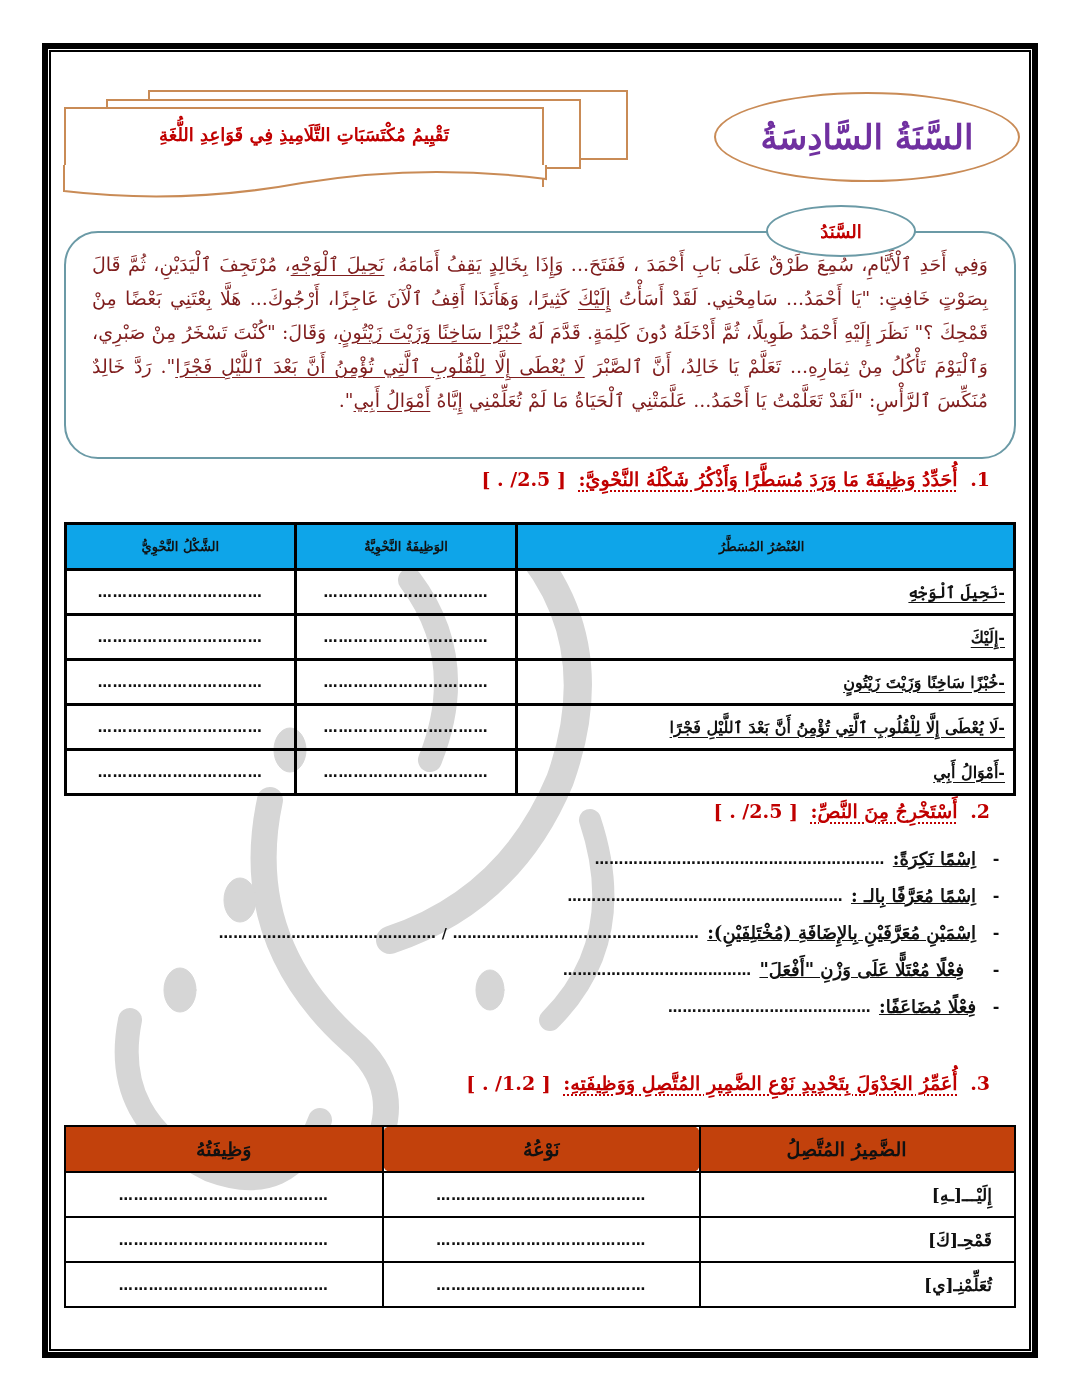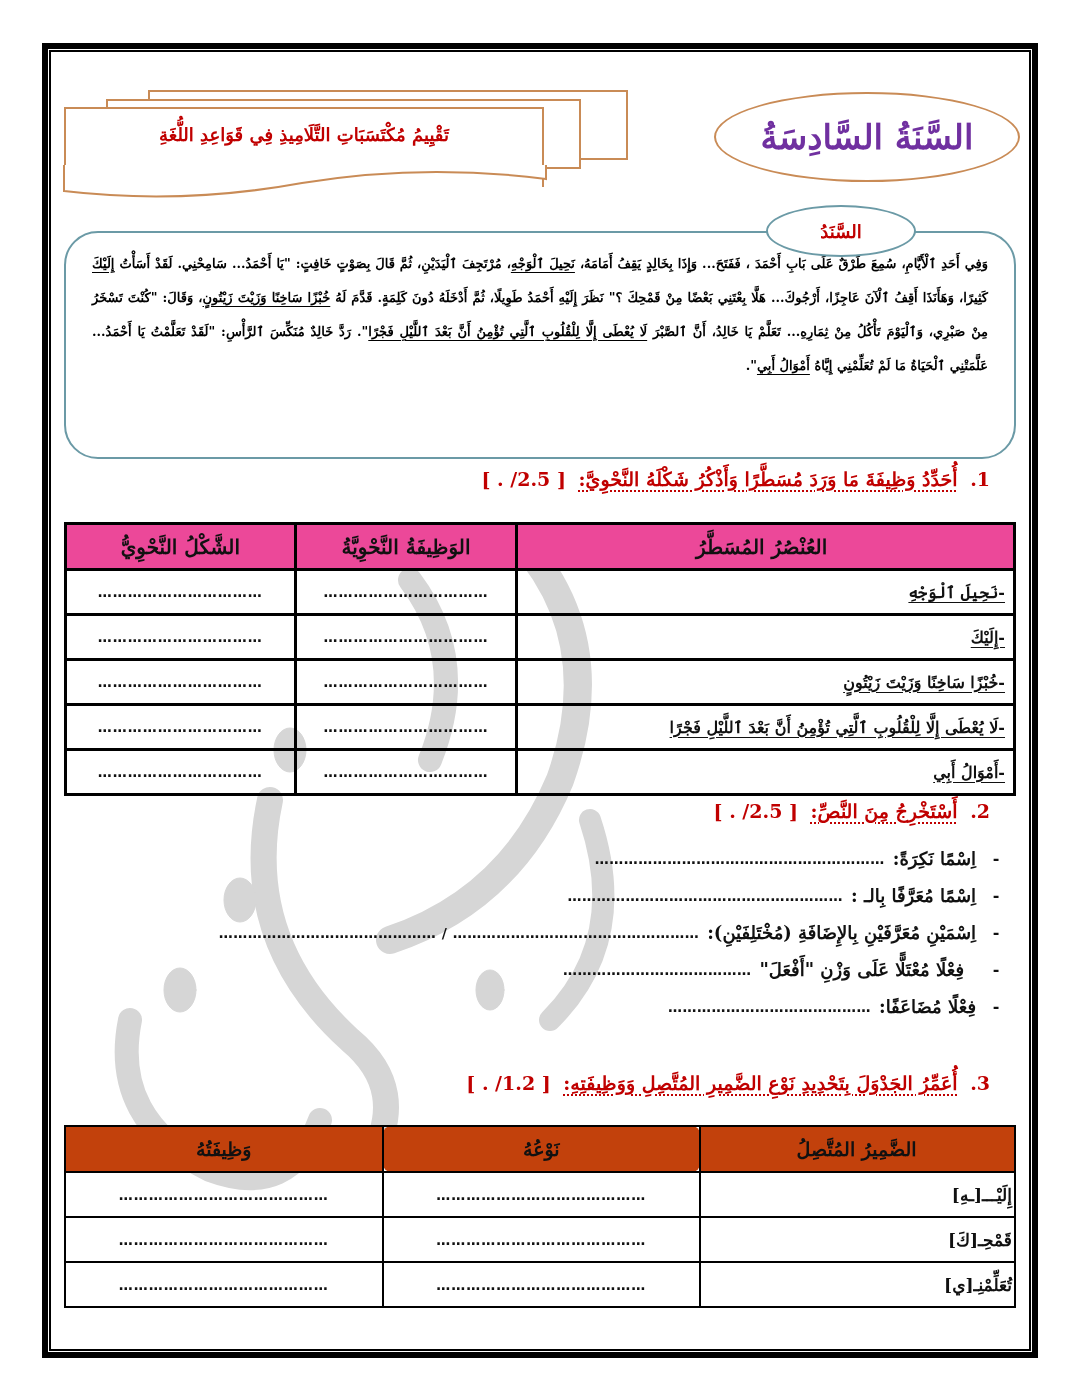--- a/index.html
+++ b/index.html
@@ -32,60 +32,60 @@
   .grade-text { font-family: "DejaVu Serif", serif; font-weight: bold; font-size: 34px; color: #7030a0; }
 
   
   .sanad-box { position: absolute; left: 64px; top: 231px; width: 952px; height: 228px;
     border: 2px solid #6b9aa6; border-radius: 34px; background: #fff; z-index: 1;
     padding: 14px 26px 0 26px; }
   .sanad-oval { position: absolute; left: 766px; top: 205px; width: 150px; height: 52px;
     border: 2px solid #6b9aa6; border-radius: 50%; background: #fff; z-index: 2;
     display: flex; align-items: center; justify-content: center; }
   .sanad-label { font-family: "DejaVu Serif", serif; font-weight: bold; font-size: 18px; color: #c00000; text-align: right; }
-  .sanad-text { font-family: "DejaVu Serif", serif; font-weight: bold; font-size: 13px;
-    line-height: 34px; text-align: justify; text-align-last: right; direction: rtl; color: #000000; }
+  .sanad-text { font-family: "DejaVu Serif", serif; font-weight: normal; font-size: 19px;
+    line-height: 34px; text-align: justify; text-align-last: right; direction: rtl; color: #7f1d1d; }
   .sanad-text u { text-decoration: underline; text-underline-offset: 4px; }
 
   
   .q-heading { position: absolute; right: 90px; direction: rtl;
     font-family: "DejaVu Serif", serif; font-weight: bold; font-size: 19px; color: #c00000; z-index: 2; }
   .q-heading .num { color: #c00000; margin-left: 6px; }
   .q-heading .qtext { text-decoration: underline; text-decoration-style: dotted; text-underline-offset: 5px; }
   .q-heading .score { margin-right: 6px; }
 
   
   table { position: absolute; border-collapse: collapse; direction: rtl; z-index: 2; background: transparent; }
   td, th { border: 3px solid #000; }
   .t1 { left: 64px; top: 522px; width: 952px; }
-  .t1 th { background: #ec4899; height: 46px; font-family: "DejaVu Serif", serif; font-weight: bold;
-    font-size: 20px; text-align: center; }
+  .t1 th { background: #0ea5e9; height: 46px; font-family: "DejaVu Serif", serif; font-weight: bold;
+    font-size: 13px; text-align: center; }
   .t1 td { height: 45px; font-family: "DejaVu Serif", serif; font-weight: bold; font-size: 16px; }
   .t1 .c-el { width: 500px; padding-right: 8px; text-align: right; }
   .t1 .c-fn { width: 222px; }
   .t1 .c-sh { width: 230px; }
   .dots { display: block; text-align: center; font-family: "DejaVu Sans", sans-serif; font-weight: bold;
     font-size: 14px; letter-spacing: 1px; color: #111; overflow: hidden; white-space: nowrap; }
   .el-text { text-decoration: underline; text-underline-offset: 4px; }
 
   .t3 { left: 64px; top: 1125px; width: 952px; }
   .t3 th { background: #c2410c; height: 46px; font-family: "DejaVu Serif", serif; font-weight: bold;
     font-size: 19px; text-align: center; }
   .t3 td { height: 45px; font-family: "DejaVu Serif", serif; font-weight: bold; font-size: 17px; }
-  .t3 .c-pr { width: 316px; padding-right: 2px; text-align: right; }
+  .t3 .c-pr { width: 316px; padding-right: 22px; text-align: right; }
   .t3 .c-ty { width: 318px; border-radius: 8px; }
   .t3 .c-fu { width: 318px; }
   .t3 td, .t3 th { border-width: 2px; }
 
   
   .q2-list { position: absolute; right: 64px; top: 840px; width: 952px; direction: rtl; z-index: 2; }
   .q2-item { height: 37px; display: flex; align-items: center; font-family: "DejaVu Serif", serif;
     font-weight: bold; font-size: 18px; white-space: nowrap; }
   .q2-item .dash { width: 40px; text-align: center; font-size: 16px; }
-  .q2-item .lbl { margin-left: 8px; }
+  .q2-item .lbl { margin-left: 8px; text-decoration: underline; }
   .q2-item .fill { font-family: "DejaVu Sans", sans-serif; font-size: 14px; letter-spacing: 0.5px; }
   .q2-item.indent .lbl { margin-right: 12px; }
 </style>
 </head>
 <body>
 
 <div class="frame-outer"></div>
 <div class="frame-inner"></div>
 
 <svg class="watermark" viewBox="0 0 560 680">

